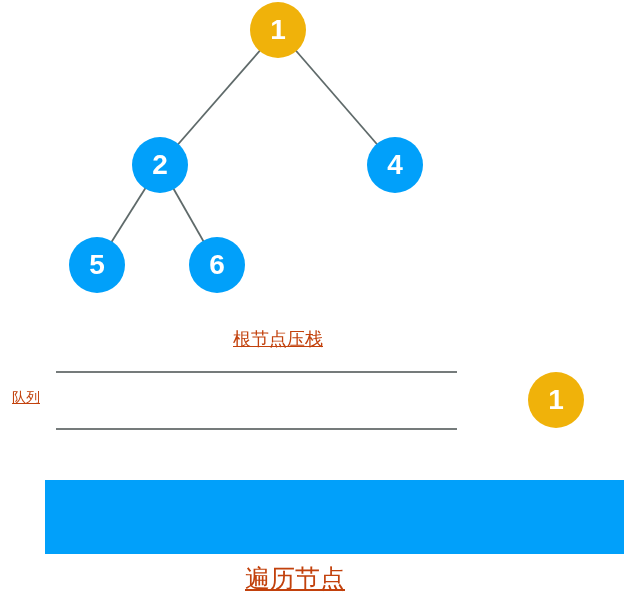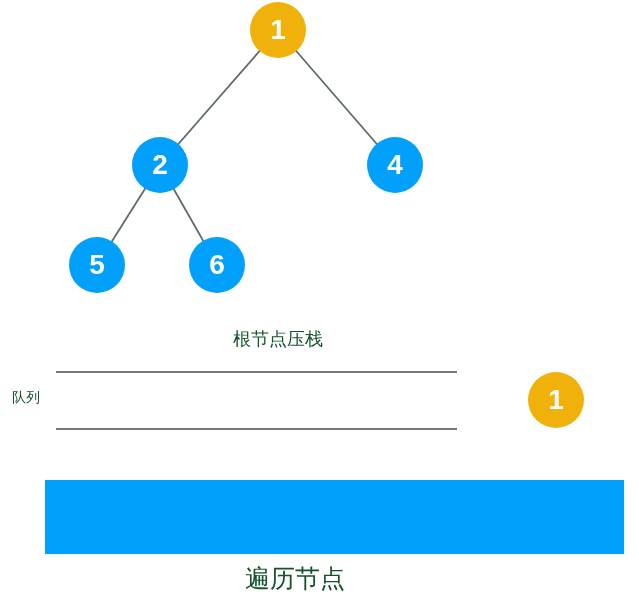--- a/index.html
+++ b/index.html
@@ -34,22 +34,23 @@
     color: #ffffff;
     font-size: 28px;
     font-weight: 700;
     line-height: 1;
     user-select: none;
   }
   .node.default   { background: #01A0FA; }
   .node.highlight { background: #F0B20A; }
   .caption {
     position: absolute;
-    color: #14532d;
+    color: #c2410c;
     white-space: nowrap;
+    text-decoration: underline;
   }
   .stack-caption {
     left: 233px;
     top: 327px;
     font-size: 18px;
   }
   .queue-label {
     left: 12px;
     top: 389px;
     font-size: 14px;

